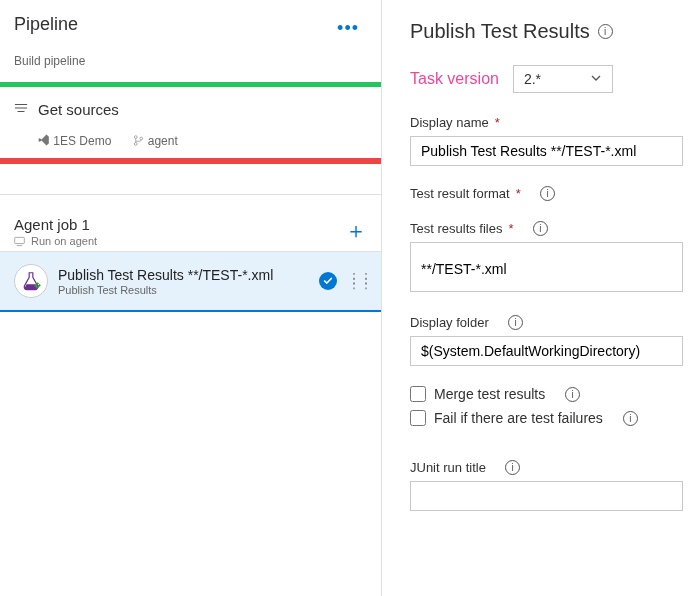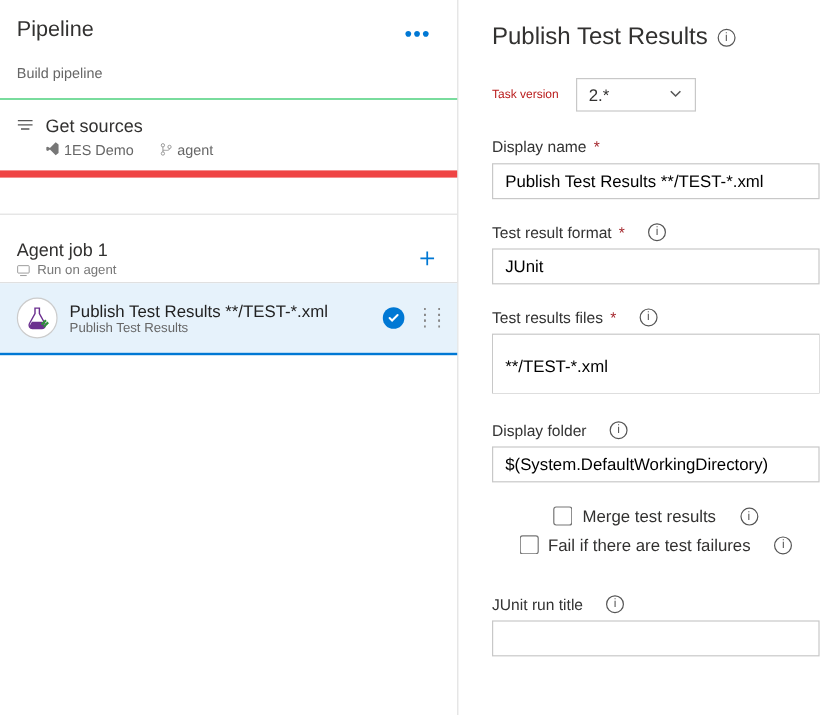--- a/index.html
+++ b/index.html
@@ -1,31 +1,31 @@
 <!DOCTYPE html>
 <html><head>
 <meta charset="utf-8">
 <style>
   * { box-sizing: border-box; margin: 0; padding: 0; font-family: "Segoe UI", -apple-system, sans-serif; }
   body { background: #fff; color: #323130; font-size: 14px; width: 699px; height: 596px; overflow: hidden; }
   .root { display: flex; height: 100%; }
   .left { width: 382px; border-right: 1px solid #e0e0e0; padding: 0; }
   .right { flex: 1; padding: 20px 16px 0 28px; overflow: hidden; }
 
-  .pipeline-header { padding: 14px 14px 6px 14px; display: flex; align-items: flex-start; justify-content: space-between; border-bottom: 1px solid #22c55e; }
+  .pipeline-header { padding: 14px 14px 6px 14px; display: flex; align-items: flex-start; justify-content: space-between; border-bottom: 5px solid #22c55e; }
   .pipeline-header .titles { }
   .pipeline-header h1 { font-size: 18px; font-weight: 400; color: #323130; }
   .pipeline-header .sub { font-size: 12px; color: #666; margin-top: 19px; margin-bottom: 8px; }
   .more-btn { color: #0078d4; font-size: 18px; letter-spacing: 1px; cursor: pointer; padding: 4px 8px; }
 
   .sources { padding: 14px 14px 10px 14px; border-bottom: 6px solid #ef4444; }
   .sources-row1 { display: flex; align-items: center; gap: 10px; }
   .src-icon { color: #555; font-size: 14px; }
   .sources h2 { font-size: 15px; font-weight: 400; }
-  .sources-row2 { display: flex; align-items: center; gap: 22px; font-size: 12px; color: #666; margin-top: 4px; padding-left: 24px; }
+  .sources-row2 { display: flex; align-items: center; gap: 22px; font-size: 12px; color: #666; margin-top: 16px; padding-left: 24px; }
 
   .spacer-row { height: 30px; }
 
   .agent-section { }
   .agent-header { display:flex; justify-content:space-between; align-items:flex-start; padding: 21px 14px 4px 14px; border: 1px solid #e0e0e0; border-left:none; border-right:none; }
   .agent-header h3 { font-size: 15px; font-weight: 400; }
   .agent-header .sub2 { font-size: 11px; color: #777; display:flex; align-items:center; gap:6px; margin-top:2px; }
   .add-task { color: #0078d4; font-size: 22px; font-weight: 300; cursor: pointer; }
 
   .task-row { display:flex; align-items:center; gap:10px; padding: 12px 10px 12px 14px; background: #e6f2fb; border-bottom: 2px solid #0078d4; cursor: pointer; }
@@ -36,31 +36,31 @@
   .check-icon { width: 18px; height: 18px; border-radius:50%; background:#0078d4; display:flex; align-items:center; justify-content:center; }
   .check-icon svg { stroke:#fff; }
   .drag-handle { color:#888; font-size:14px; letter-spacing:-2px; line-height:5px; }
 
   
   .panel-title { display:flex; align-items:center; gap:8px; margin-bottom: 22px; }
   .panel-title h2 { font-size: 20px; font-weight: 400; }
   .info-icon { display:inline-flex; align-items:center; justify-content:center; width:15px; height:15px; border:1px solid #555; border-radius:50%; font-size:10px; color:#555; cursor:pointer; }
 
   .field-row { display:flex; align-items:center; gap:14px; margin-bottom: 22px; }
-  .field-row label { font-size: 10px; color: #b91c1c; }
+  .field-row label { font-size: 16px; color: #ec4899; }
   .select-box { border:1px solid #c8c8c8; padding:5px 10px; min-width:100px; display:flex; justify-content:space-between; align-items:center; cursor:pointer; font-size: 14px;}
   .chev { color:#666; }
 
   .label { font-size: 13px; color: #333; display:flex; align-items:center; gap:6px; margin-bottom:6px; }
   .req { color: #a4262c; }
   .input { width: 100%; border:1px solid #c8c8c8; padding:6px 10px; font-size: 14px; font-family:inherit; }
   .textarea { width:100%; border:1px solid #c8c8c8; padding:18px 10px; font-size:14px; font-family:inherit; height:50px; resize:none; }
   .group { margin-bottom: 20px; }
 
-  .chk-row { display:flex; align-items:center; gap:8px; margin-bottom: 8px; font-size: 14px; justify-content: center; }
+  .chk-row { display:flex; align-items:center; gap:8px; margin-bottom: 8px; font-size: 14px; }
   .chk-row input[type=checkbox]{ width:16px; height:16px; cursor:pointer; }
 
   .flask-svg { width:22px; height:22px; }
 </style>
 </head>
 <body>
 
 <div class="root">
 
   <div class="left">
@@ -164,21 +164,20 @@
       </div>
       <input type="text" class="input" value="Publish Test Results **/TEST-*.xml" style="">
     </div>
 
     <div class="group">
       <div class="label">
         <span>Test result format</span>
         <span class="req">*</span>
         &nbsp;&nbsp;<span class="info-icon">i</span>
       </div>
-      <input type="text" class="input" value="JUnit" style="">
     </div>
 
     <div class="group">
       <div class="label">
         <span>Test results files</span>
         <span class="req">*</span>
         &nbsp;&nbsp;<span class="info-icon">i</span>
       </div>
       <textarea class="textarea" style="">**/TEST-*.xml</textarea>
     </div>

